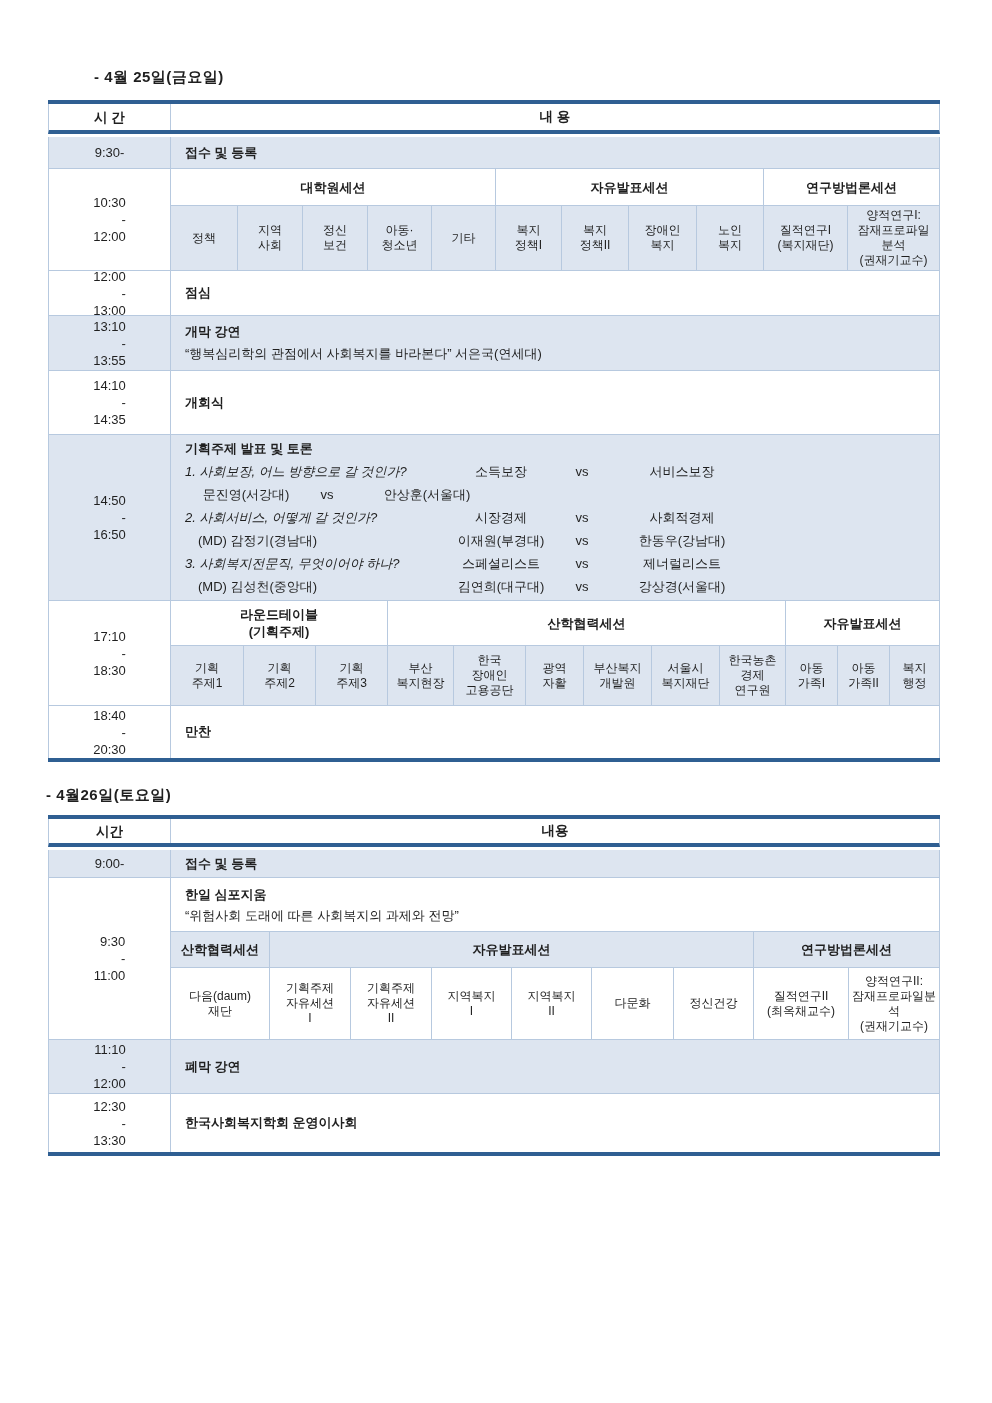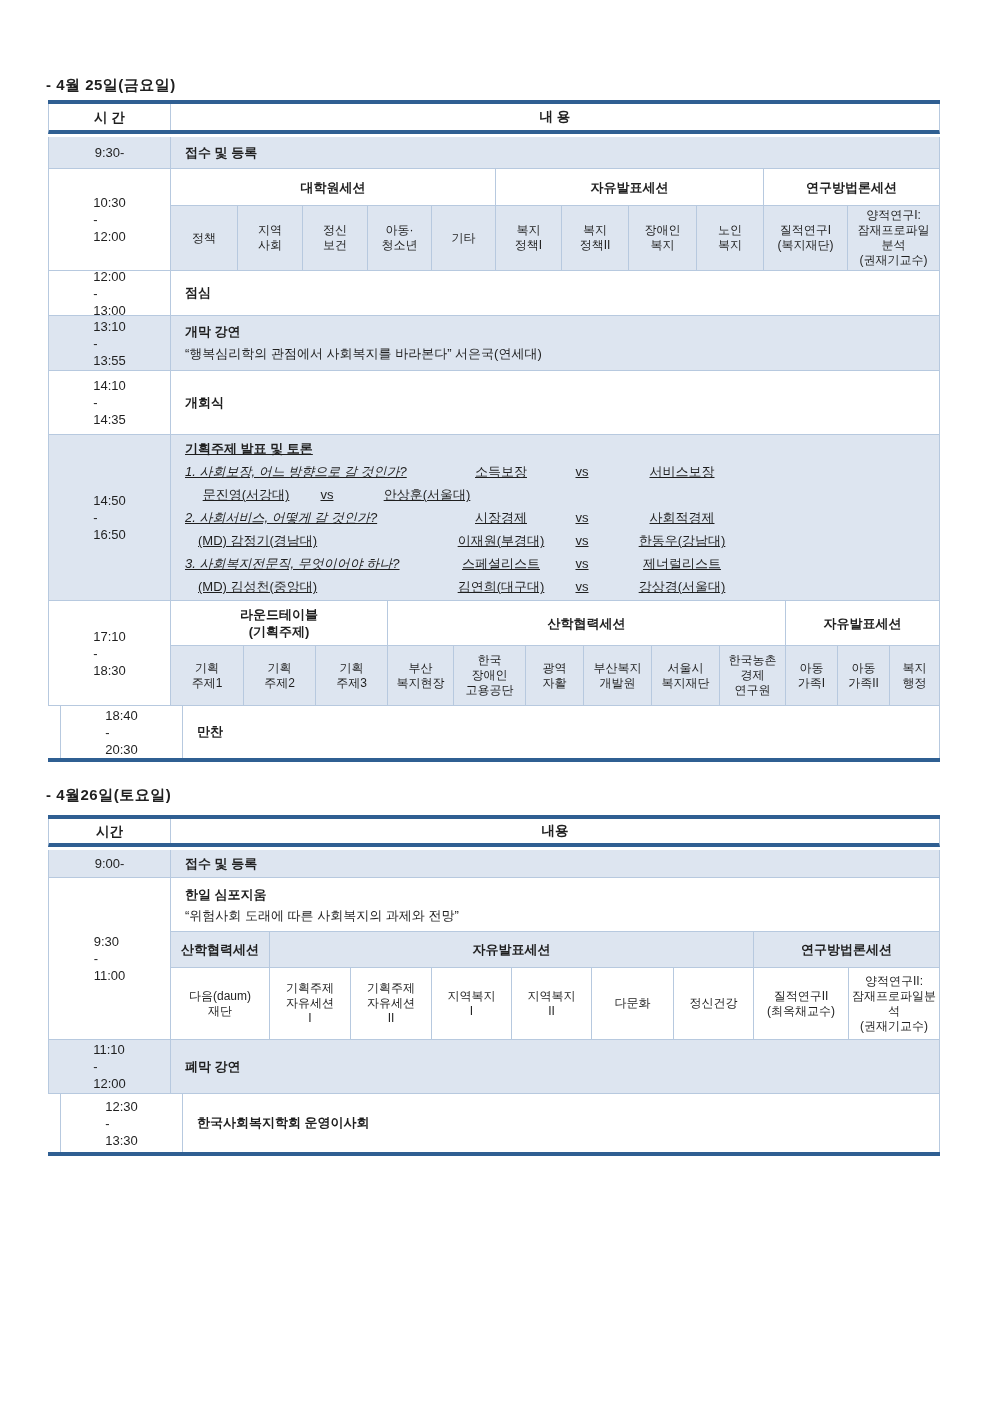--- a/index.html
+++ b/index.html
@@ -8,45 +8,45 @@
     --shade:#dde5f0;
     --text:#1f1f1f;
   }
   html,body{margin:0;padding:0;}
   body{
     width:992px;height:1403px;background:#ffffff;position:relative;
     font-family:"Liberation Sans","DejaVu Sans",sans-serif;
     color:var(--text);font-size:13px;
   }
   .title{position:absolute;left:46px;font-weight:bold;font-size:15px;letter-spacing:0.5px;}
-  #title1{top:76px;}
+  #title1{top:68px;margin-left:48px;}
   #title2{top:786px;}
   .tbl{
     position:absolute;left:48px;width:892px;box-sizing:border-box;
     border-top:4px solid var(--blue);border-bottom:4px solid var(--blue);
   }
   #table1{top:100px;}
   #table2{top:815px;}
   .row{
     display:flex;box-sizing:border-box;
     border-left:1px solid var(--line);border-right:1px solid var(--line);
     border-bottom:1px solid var(--line);
     background:#ffffff;
   }
-  .row:last-child{border-bottom:none;margin-left:12px;}
+  .row:last-child{border-bottom:none;}
   .hrow{border-bottom:4px solid var(--blue);height:30px;}
   .hrow .tcell,.hrow .chead{font-weight:bold;font-size:13.5px;}
   .chead{flex:1;display:flex;align-items:center;justify-content:center;}
   .gaprow{height:3px;border-left:none;border-right:none;border-bottom:none;background:#fff;}
   .shade{background:var(--shade);}
   .tcell{
     flex:0 0 122px;width:122px;box-sizing:border-box;
     border-right:1px solid var(--line);
     display:flex;align-items:center;justify-content:center;
-    text-align:left;white-space:pre-line;line-height:17px;padding:3px 0;
+    text-align:right;white-space:pre-line;line-height:17px;padding:3px 0;
   }
   .ccell{flex:1;display:flex;flex-direction:column;min-width:0;box-sizing:border-box;}
   .lbl{justify-content:center;padding-left:14px;line-height:22px;}
   .bold{font-weight:bold;}
   .italic{font-style:italic;}
   .grow{display:flex;box-sizing:border-box;border-bottom:1px solid var(--line);}
   .crow{display:flex;box-sizing:border-box;flex:1;}
   .gcell{
     box-sizing:border-box;display:flex;align-items:center;justify-content:center;
     text-align:center;font-weight:bold;border-left:1px solid var(--line);
@@ -58,21 +58,21 @@
     text-align:center;border-left:1px solid var(--line);
     white-space:pre-line;font-size:12px;line-height:15px;padding:2px 1px;
   }
   .scell:first-child{border-left:none;}
   .fx1{flex:1;}
   .sympo{
     box-sizing:border-box;height:54px;border-bottom:1px solid var(--line);
     display:flex;flex-direction:column;justify-content:center;
     padding-left:14px;line-height:21px;
   }
-  .debate{justify-content:center;padding:6px 0 6px 14px;text-decoration:underline;}
+  .debate{justify-content:center;padding:6px 0 6px 14px;}
   .dline{display:flex;line-height:23px;align-items:baseline;}
   .dq{flex:0 0 255px;width:255px;}
   .dmd{padding-left:13px;box-sizing:border-box;}
   .da{flex:0 0 122px;width:122px;text-align:center;}
   .dvs{flex:0 0 40px;width:40px;text-align:center;}
   .db{flex:0 0 160px;width:160px;text-align:center;}
 </style>
 </head>
 <body>
 

